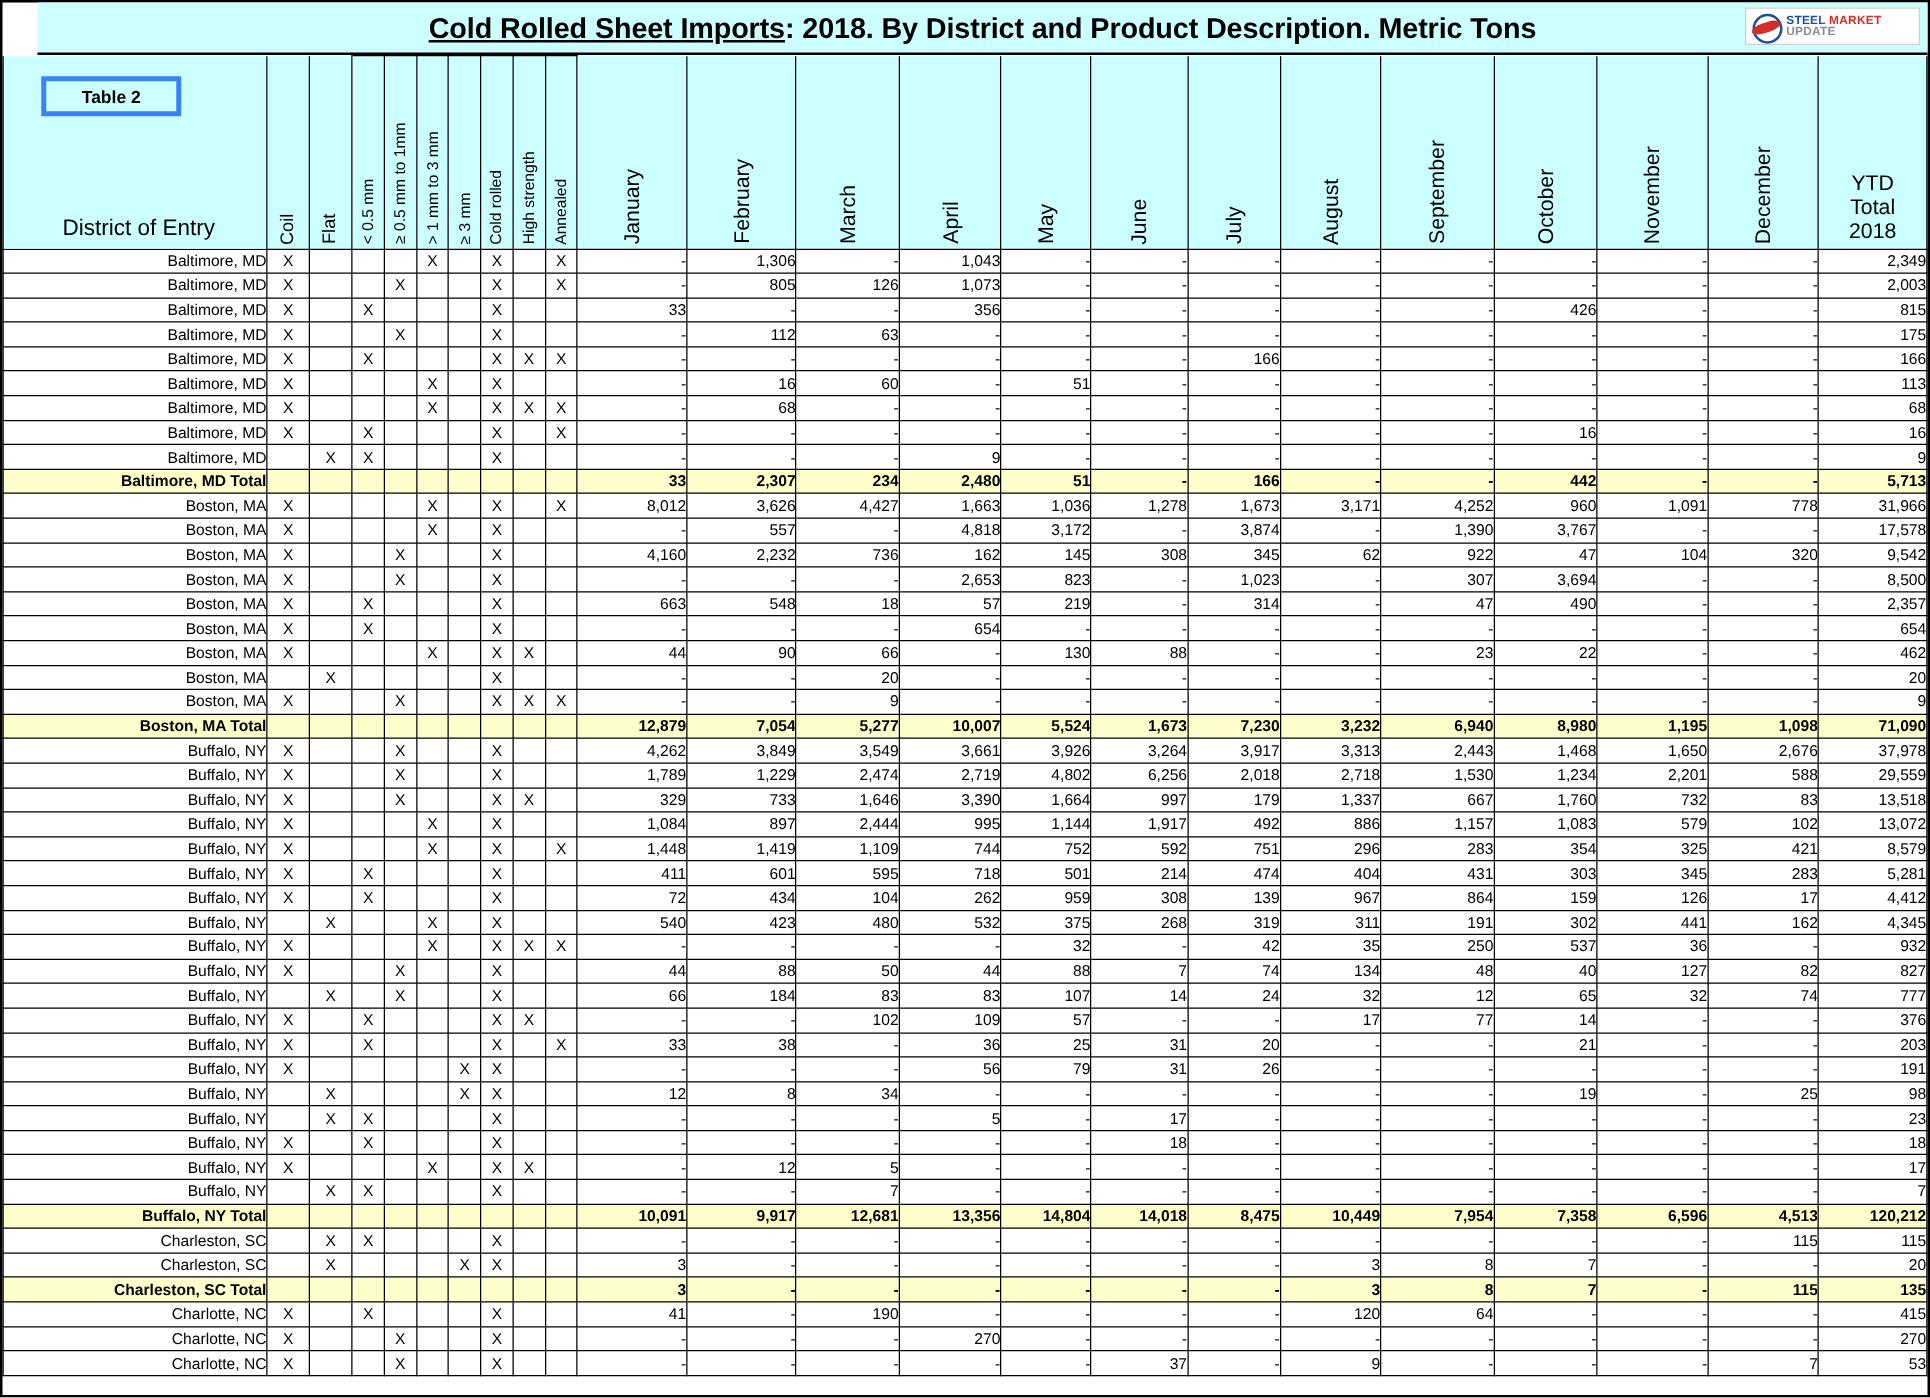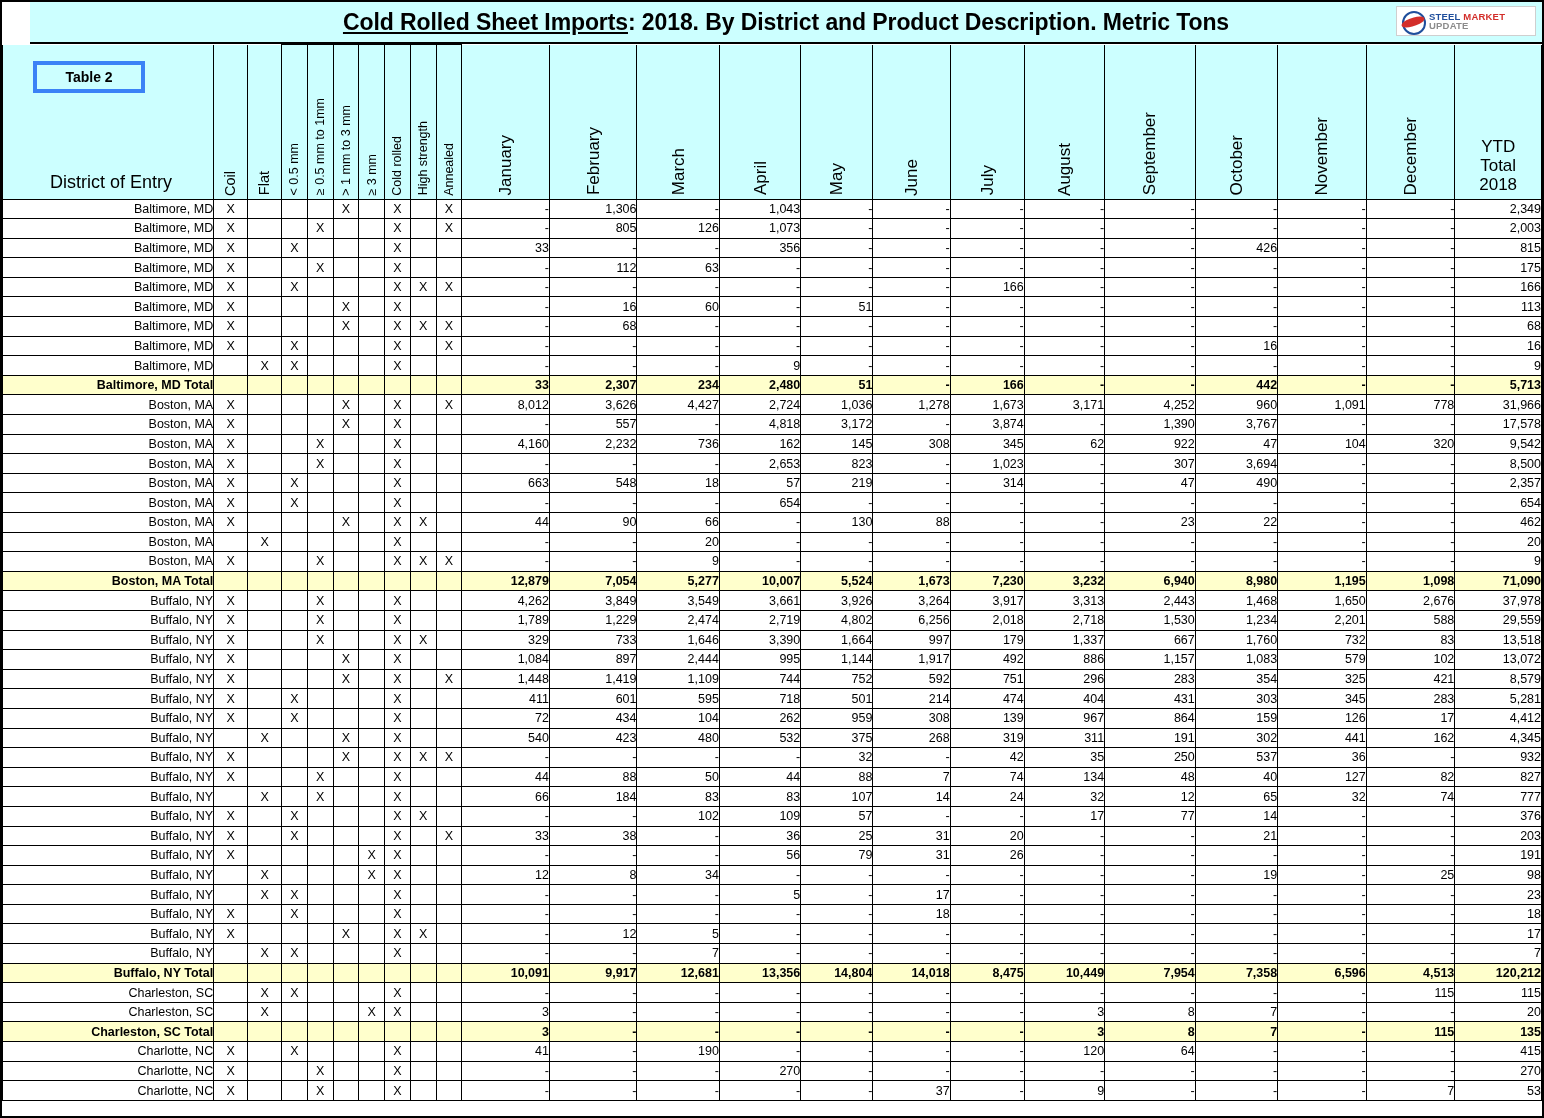--- a/index.html
+++ b/index.html
@@ -507,21 +507,21 @@
           <td class="mark"></td>
           <td class="mark"></td>
           <td class="mark">X</td>
           <td class="mark"></td>
           <td class="mark">X</td>
           <td class="mark"></td>
           <td class="mark">X</td>
           <td class="num">8,012</td>
           <td class="num">3,626</td>
           <td class="num">4,427</td>
-          <td class="num">2,724</td>
+          <td class="num">1,663</td>
           <td class="num">1,036</td>
           <td class="num">1,278</td>
           <td class="num">1,673</td>
           <td class="num">3,171</td>
           <td class="num">4,252</td>
           <td class="num">960</td>
           <td class="num">1,091</td>
           <td class="num">778</td>
           <td class="num">31,966</td>
         </tr>

